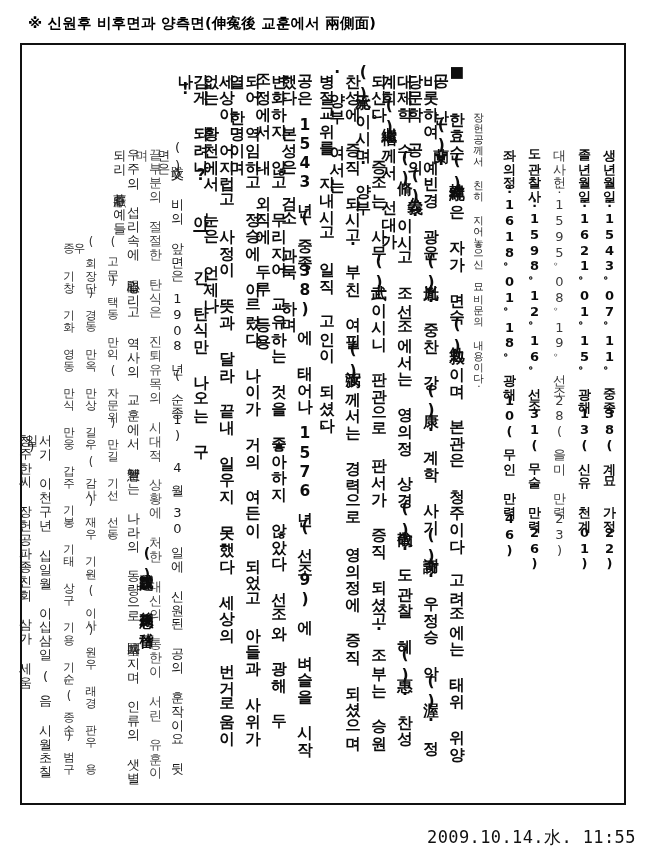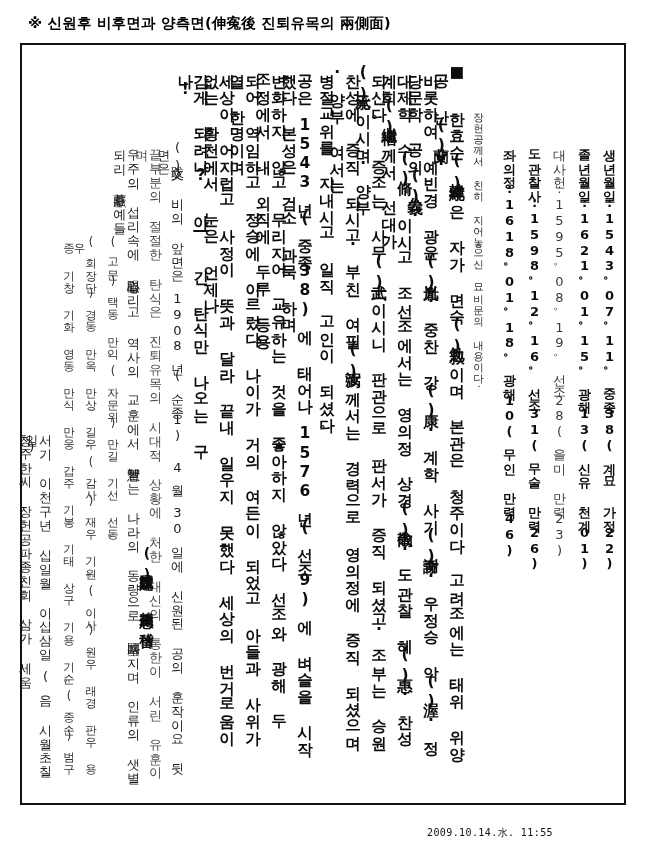--- a/index.html
+++ b/index.html
@@ -100,31 +100,31 @@
     letter-spacing: 0.7px;
     color: #303030;
   }
 
   
   .timestamp {
     position: absolute;
     left: 427px;
     top: 826px;
     font-family: "DejaVu Sans Mono", "Liberation Mono", monospace;
-    font-size: 10px;
+    font-size: 17px;
     font-weight: 400;
     letter-spacing: 0.4px;
     color: #111;
     white-space: nowrap;
   }
 </style>
 </head>
 <body>
 
-<div class="page-heading">※ 신원후 비후면과 양측면(伸寃後 진퇴유목의 兩側面)</div>
+<div class="page-heading">※ 신원후 비후면과 양측면(伸寃後 교훈에서 兩側面)</div>
 
 <div class="scan-frame">
 
   <div class="vtext col-register" style="right:8px; top:95px; height:460px;">생년월일:1543。07。11。중종38(계묘 가정22)</div>
 
   <div class="vtext col-register" style="right:33px; top:95px; height:460px;">졸년월일:1621。01。15。광해13(신유 천계01)</div>
 
   <div class="vtext col-register light" style="right:58px; top:95px; height:460px;">대사헌:1595。08。19。선조28(을미 만력23)</div>
 
   <div class="vtext col-register" style="right:83px; top:95px; height:460px;">도관찰사:1598。12。16。선조31(무술 만력26)</div>

